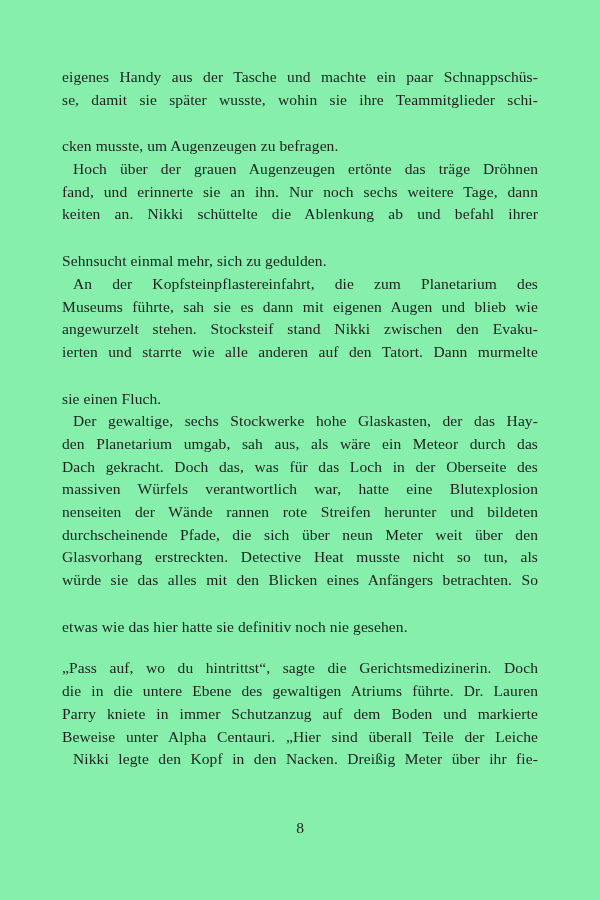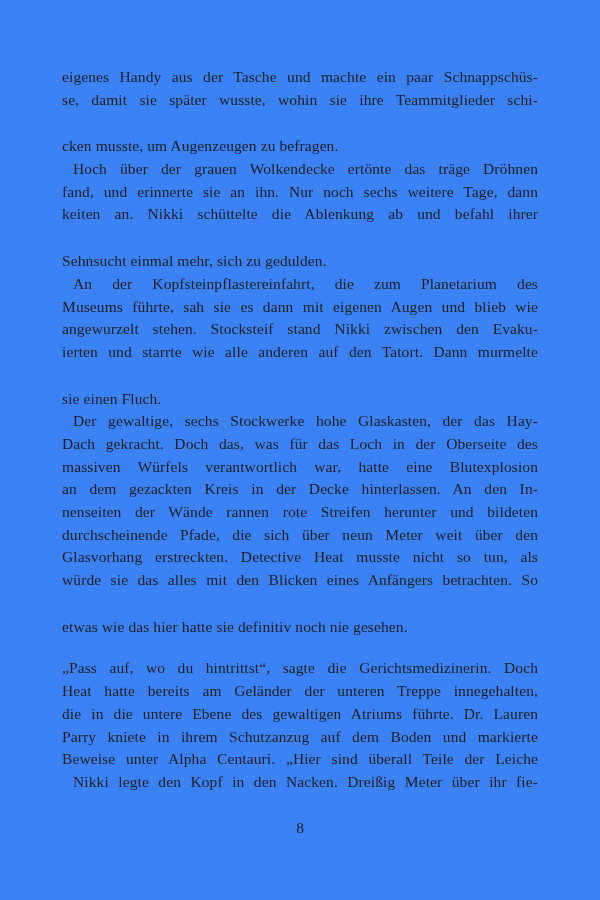--- a/index.html
+++ b/index.html
@@ -52,45 +52,44 @@
     top: 817px;
     width: 600px;
     text-align: center;
     font-size: 15.5px;
     line-height: 22px;
   }
 </style>
 </head>
 <body style="background: rgb(255, 255, 255);">
 
-<div class="book-page" style="background: #3b82f6; color: rgb(30, 30, 30);">
+<div class="book-page" style="background: #86efac; color: rgb(30, 30, 30);">
   <div class="text-block" id="text-block">
       <div class="line">eigenes Handy aus der Tasche und machte ein paar Schnappschüs-</div>
       <div class="line">se, damit sie später wusste, wohin sie ihre Teammitglieder schi-</div>
       <div class="line end">cken musste, um Augenzeugen zu befragen.</div>
-      <div class="line indent">Hoch über der grauen Wolkendecke ertönte das träge Dröhnen</div>
+      <div class="line indent">Hoch über der grauen Augenzeugen ertönte das träge Dröhnen</div>
       <div class="line">fand, und erinnerte sie an ihn. Nur noch sechs weitere Tage, dann</div>
       <div class="line">keiten an. Nikki schüttelte die Ablenkung ab und befahl ihrer</div>
       <div class="line end">Sehnsucht einmal mehr, sich zu gedulden.</div>
       <div class="line indent">An der Kopfsteinpflastereinfahrt, die zum Planetarium des</div>
       <div class="line">Museums führte, sah sie es dann mit eigenen Augen und blieb wie</div>
       <div class="line">angewurzelt stehen. Stocksteif stand Nikki zwischen den Evaku-</div>
       <div class="line">ierten und starrte wie alle anderen auf den Tatort. Dann murmelte</div>
       <div class="line end">sie einen Fluch.</div>
       <div class="line indent">Der gewaltige, sechs Stockwerke hohe Glaskasten, der das Hay-</div>
+      <div class="line">den Planetarium umgab, sah aus, als wäre ein Meteor durch das</div>
       <div class="line">Dach gekracht. Doch das, was für das Loch in der Oberseite des</div>
       <div class="line">massiven Würfels verantwortlich war, hatte eine Blutexplosion</div>
-      <div class="line">an dem gezackten Kreis in der Decke hinterlassen. An den In-</div>
       <div class="line">nenseiten der Wände rannen rote Streifen herunter und bildeten</div>
       <div class="line">durchscheinende Pfade, die sich über neun Meter weit über den</div>
       <div class="line">Glasvorhang erstreckten. Detective Heat musste nicht so tun, als</div>
       <div class="line">würde sie das alles mit den Blicken eines Anfängers betrachten. So</div>
       <div class="line end">etwas wie das hier hatte sie definitiv noch nie gesehen.</div>
       <div class="line blank"></div>
       <div class="line">„Pass auf, wo du hintrittst“, sagte die Gerichtsmedizinerin. Doch</div>
-      <div class="line">Heat hatte bereits am Geländer der unteren Treppe innegehalten,</div>
       <div class="line">die in die untere Ebene des gewaltigen Atriums führte. Dr. Lauren</div>
-      <div class="line">Parry kniete in ihrem Schutzanzug auf dem Boden und markierte</div>
+      <div class="line">Parry kniete in immer Schutzanzug auf dem Boden und markierte</div>
       <div class="line">Beweise unter Alpha Centauri. „Hier sind überall Teile der Leiche</div>
       <div class="line indent">Nikki legte den Kopf in den Nacken. Dreißig Meter über ihr fie-</div>
     </div>
   <div class="page-number">8</div>
 </div>
 
 </body></html>

